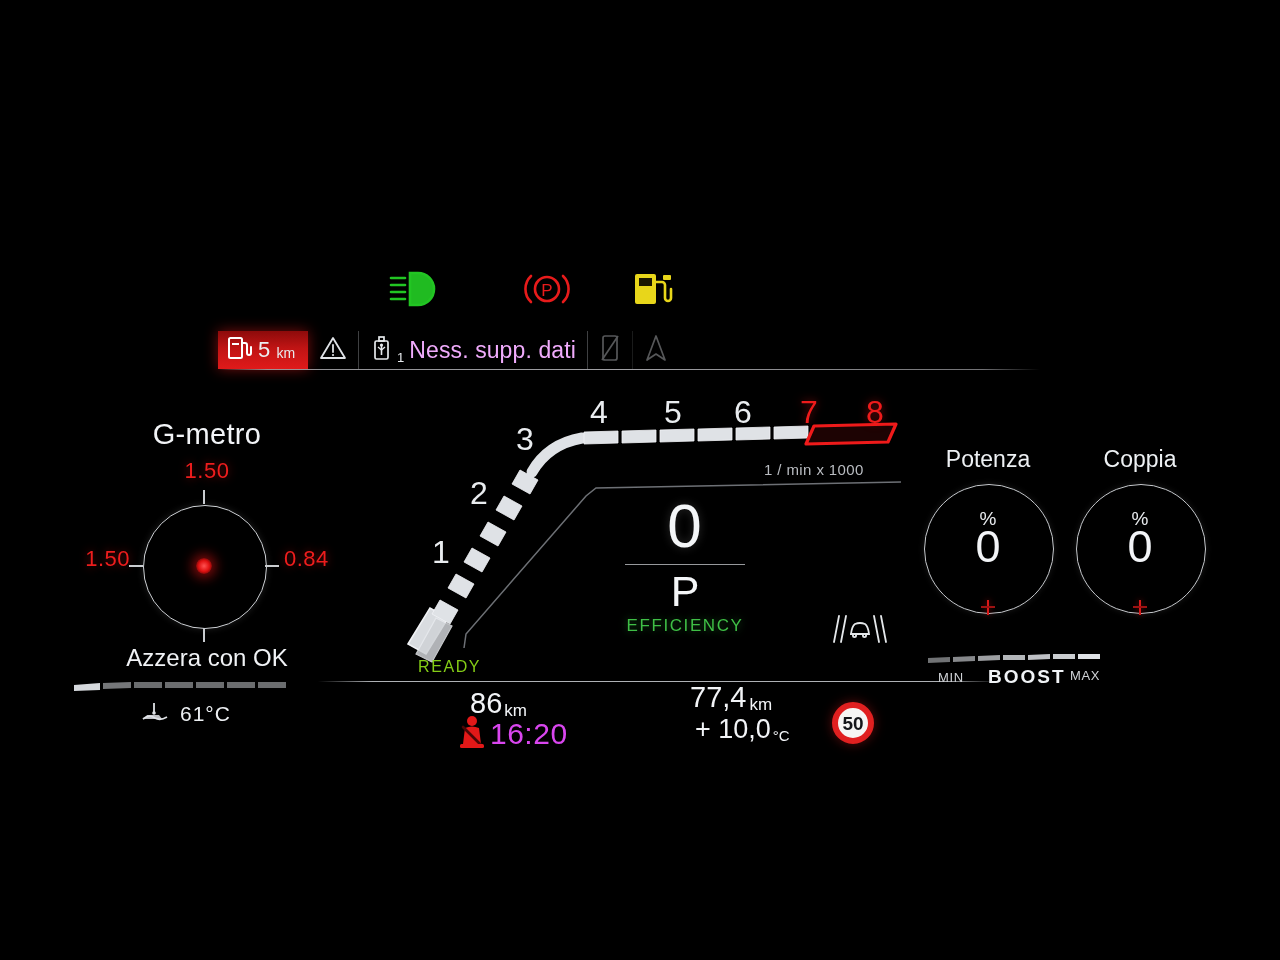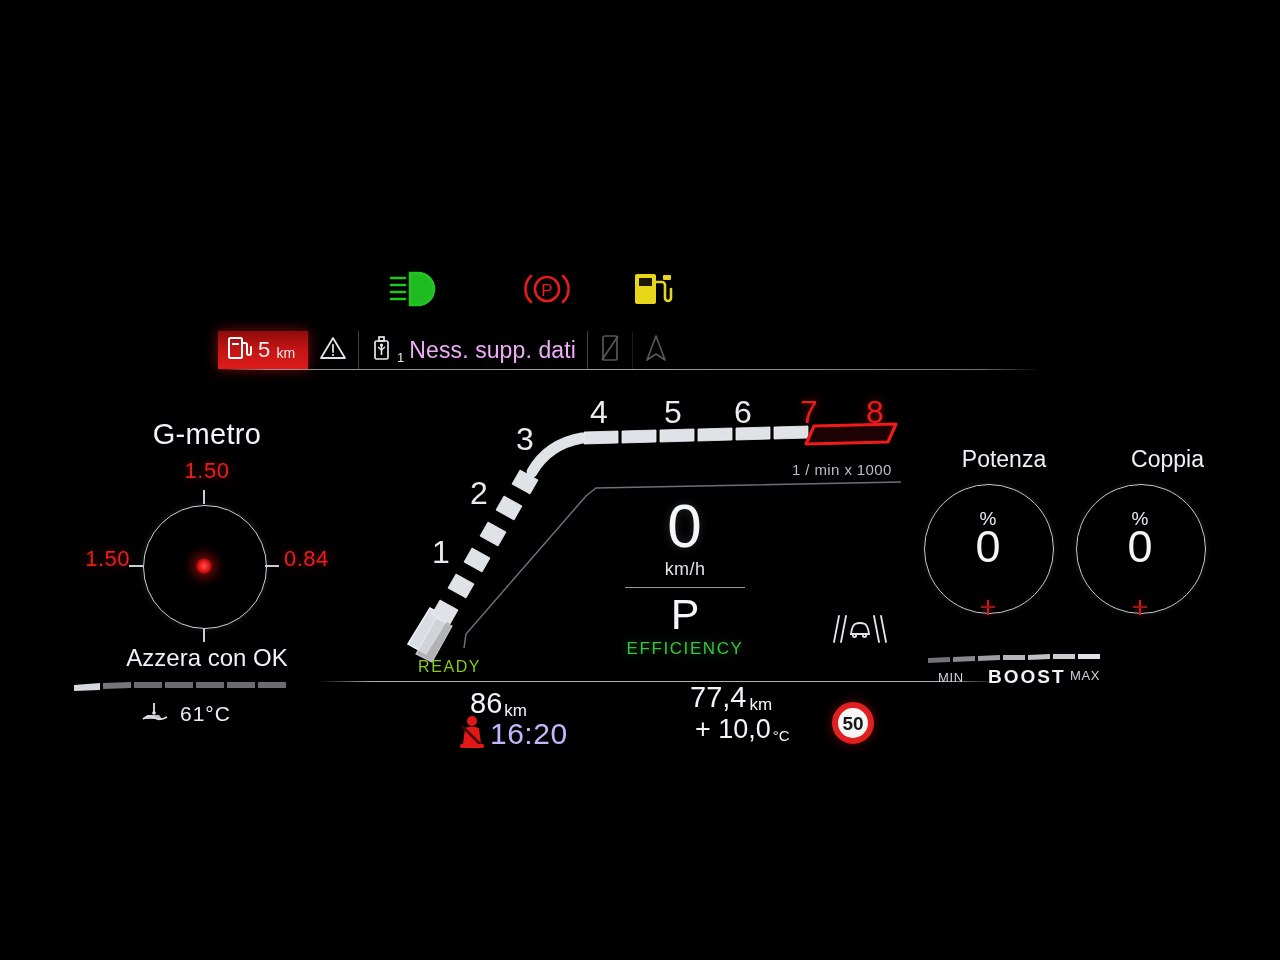--- a/index.html
+++ b/index.html
@@ -60,21 +60,21 @@
   #oil-label{position:absolute;left:118px;top:20px;font-size:21px;color:#eceff2;letter-spacing:1px;}
   #oil-icon{position:absolute;left:78px;top:19px;}
 
   
   #tach{position:absolute;left:396px;top:386px;width:520px;height:300px;}
   .tnum{position:absolute;font-size:32px;color:#e9ecef;letter-spacing:1px;}
   .tnum.red{color:#ef1b1b;text-shadow:0 0 9px rgba(235,25,25,.55);}
   #tn1{left:36px;top:148px;} #tn2{left:74px;top:89px;} #tn3{left:120px;top:35px;}
   #tn4{left:194px;top:8px;}  #tn5{left:268px;top:8px;} #tn6{left:338px;top:8px;}
   #tn7{left:404px;top:8px;}  #tn8{left:470px;top:8px;}
-  #tach-unit{position:absolute;left:368px;top:75px;font-size:15px;color:#b9bcc1;letter-spacing:.4px;margin-left:28px;}
+  #tach-unit{position:absolute;left:368px;top:75px;font-size:15px;color:#b9bcc1;letter-spacing:.4px;}
   #ready{position:absolute;left:22px;top:272px;font-size:16px;color:#84cc16;letter-spacing:1.6px;}
 
   
   #center{position:absolute;left:560px;top:495px;width:250px;text-align:center;}
   #speed{font-size:62px;color:#f4f6f8;line-height:1;letter-spacing:1px;
          -webkit-text-stroke:0px;text-shadow:0 0 10px rgba(255,255,255,.18);}
   #speed-unit{font-size:18px;color:#dfe2e6;margin-top:2px;letter-spacing:.4px;}
   #center-rule{width:120px;height:1px;background:rgba(215,218,222,.7);margin:7px auto 4px;}
   #gear{font-size:43px;color:#f4f6f8;line-height:1.05;}
   #eff{font-size:17px;color:#3fbf46;letter-spacing:1.6px;margin-top:2px;
@@ -88,34 +88,34 @@
   .rg-ring{position:absolute;left:0;top:0;width:100%;height:100%;
            border:1.5px solid #c6c9cd;border-radius:50%;box-shadow:0 0 6px rgba(255,255,255,.1);}
   .rg-pct{position:absolute;left:0;top:24px;width:100%;text-align:center;
           font-size:19px;color:#e8ebee;}
   .rg-val{position:absolute;left:0;top:40px;width:100%;text-align:center;
           font-size:45px;color:#f2f4f7;line-height:1;}
   .rg-mark{position:absolute;left:63px;top:116px;width:1.8px;height:15px;background:#d81818;
            box-shadow:0 0 6px rgba(216,24,24,.7);}
   .rg-mark2{position:absolute;left:57px;top:122px;width:14px;height:1.6px;background:#9e1212;}
   .rg-title{position:absolute;top:0;width:128px;text-align:center;font-size:23px;color:#eef1f4;}
-  #rt-pot{left:20px;text-align:center;} #rt-cop{left:156px;text-align:right;}
+  #rt-pot{left:4px;text-align:center;} #rt-cop{left:156px;}
   #boost{position:absolute;left:8px;top:208px;width:175px;height:10px;}
   #boost-min{position:absolute;left:18px;top:224px;font-size:13px;color:#cfd2d6;letter-spacing:.6px;}
   #boost-lbl{position:absolute;left:68px;top:220px;font-size:19px;color:#f0f3f6;letter-spacing:2px;font-weight:bold;}
   #boost-max{position:absolute;left:150px;top:222px;font-size:13px;color:#cfd2d6;letter-spacing:.6px;}
 
   
   #bottom-rule{position:absolute;left:318px;top:681px;width:680px;height:1px;
         background:linear-gradient(to right,rgba(255,255,255,0) 0%,rgba(205,208,212,.85) 8%,
         rgba(205,208,212,.85) 92%,rgba(255,255,255,0) 100%);}
   #odo{position:absolute;left:470px;top:687px;font-size:29px;color:#f2f4f7;}
   #odo .u{font-size:17px;position:relative;top:3px;margin-left:2px;}
   #belt-icon{position:absolute;left:455px;top:714px;}
-  #clock{position:absolute;left:490px;top:717px;font-size:30px;color:#c4b5fd;letter-spacing:.5px;}
+  #clock{position:absolute;left:490px;top:717px;font-size:30px;color:#d946ef;letter-spacing:.5px;}
   #range{position:absolute;left:690px;top:681px;font-size:29px;color:#f2f4f7;}
   #range .u{font-size:17px;position:relative;top:3px;margin-left:3px;}
   #outtemp{position:absolute;left:695px;top:714px;font-size:27px;color:#f2f4f7;}
   #outtemp .u{font-size:15px;position:relative;top:3px;margin-left:2px;}
   #speedlimit{position:absolute;left:832px;top:702px;width:42px;height:42px;border-radius:50%;
        background:#f6f6f4;border:6px solid #e02020;box-sizing:border-box;
        display:flex;align-items:center;justify-content:center;
        box-shadow:0 0 12px rgba(224,30,30,.4);}
   #speedlimit span{font-size:19px;color:#15171a;font-weight:bold;line-height:1;}
 </style>
@@ -290,21 +290,20 @@
     <div class="tnum" id="tn5">5</div>
     <div class="tnum" id="tn6">6</div>
     <div class="tnum red" id="tn7">7</div>
     <div class="tnum red" id="tn8">8</div>
     <div id="tach-unit">1 / min x 1000</div>
     <div id="ready">READY</div>
   </div>
 
   <div id="center">
     <div id="speed">0</div>
-    <div id="speed-unit">km/h</div>
     <div id="center-rule"></div>
     <div id="gear">P</div>
     <div id="eff">EFFICIENCY</div>
   </div>
   <div id="lane-icon">
     <svg width="54" height="34" viewBox="0 0 54 34">
       <g fill="none" stroke="#e4e7ea" stroke-width="1.8" stroke-linecap="round">
         <path d="M6 4 L1 30"></path>
         <path d="M13 4 L8 30"></path>
         <path d="M41 4 L46 30"></path>

